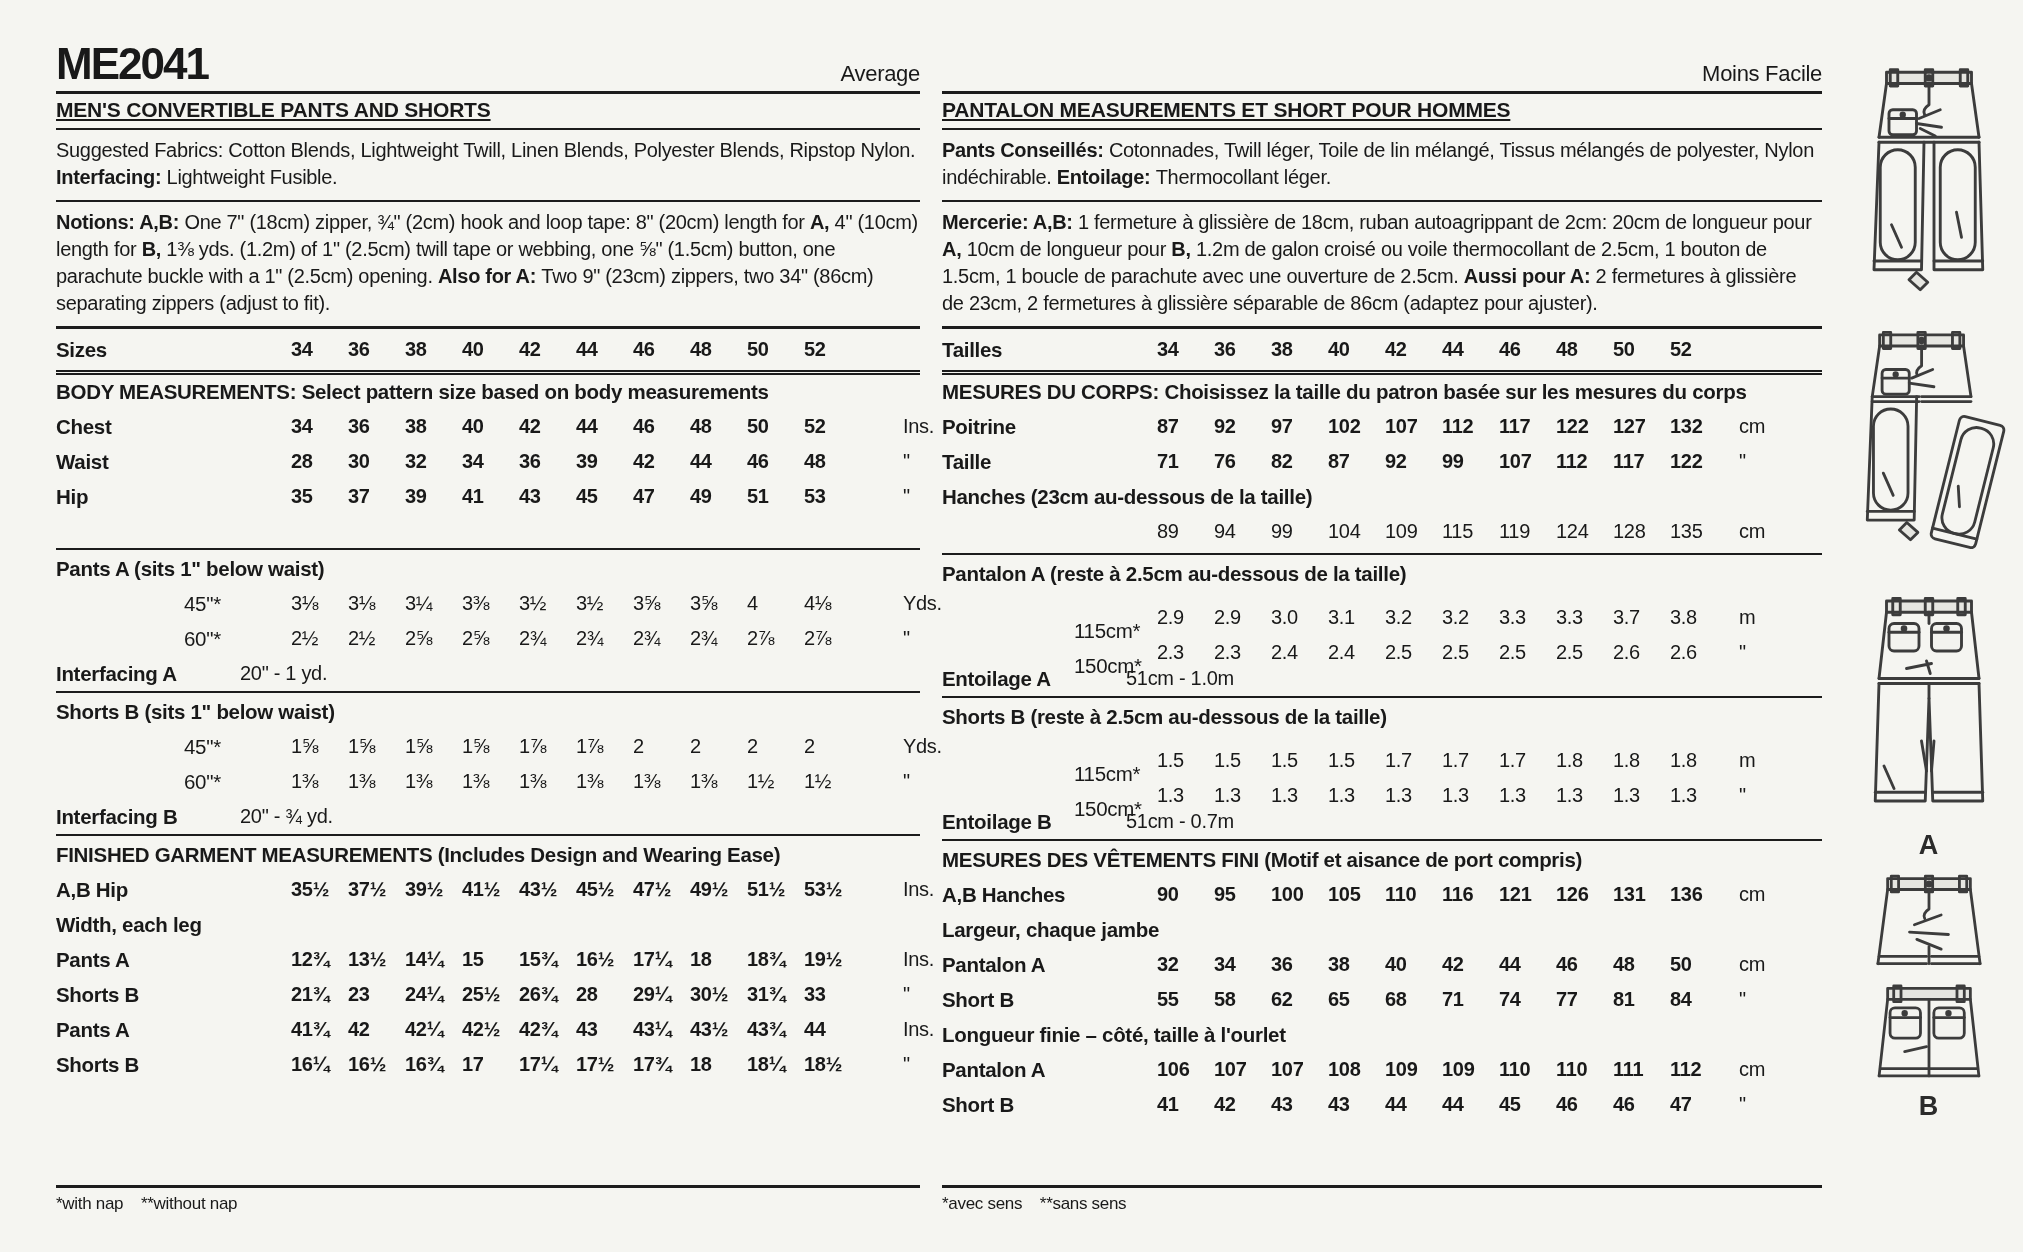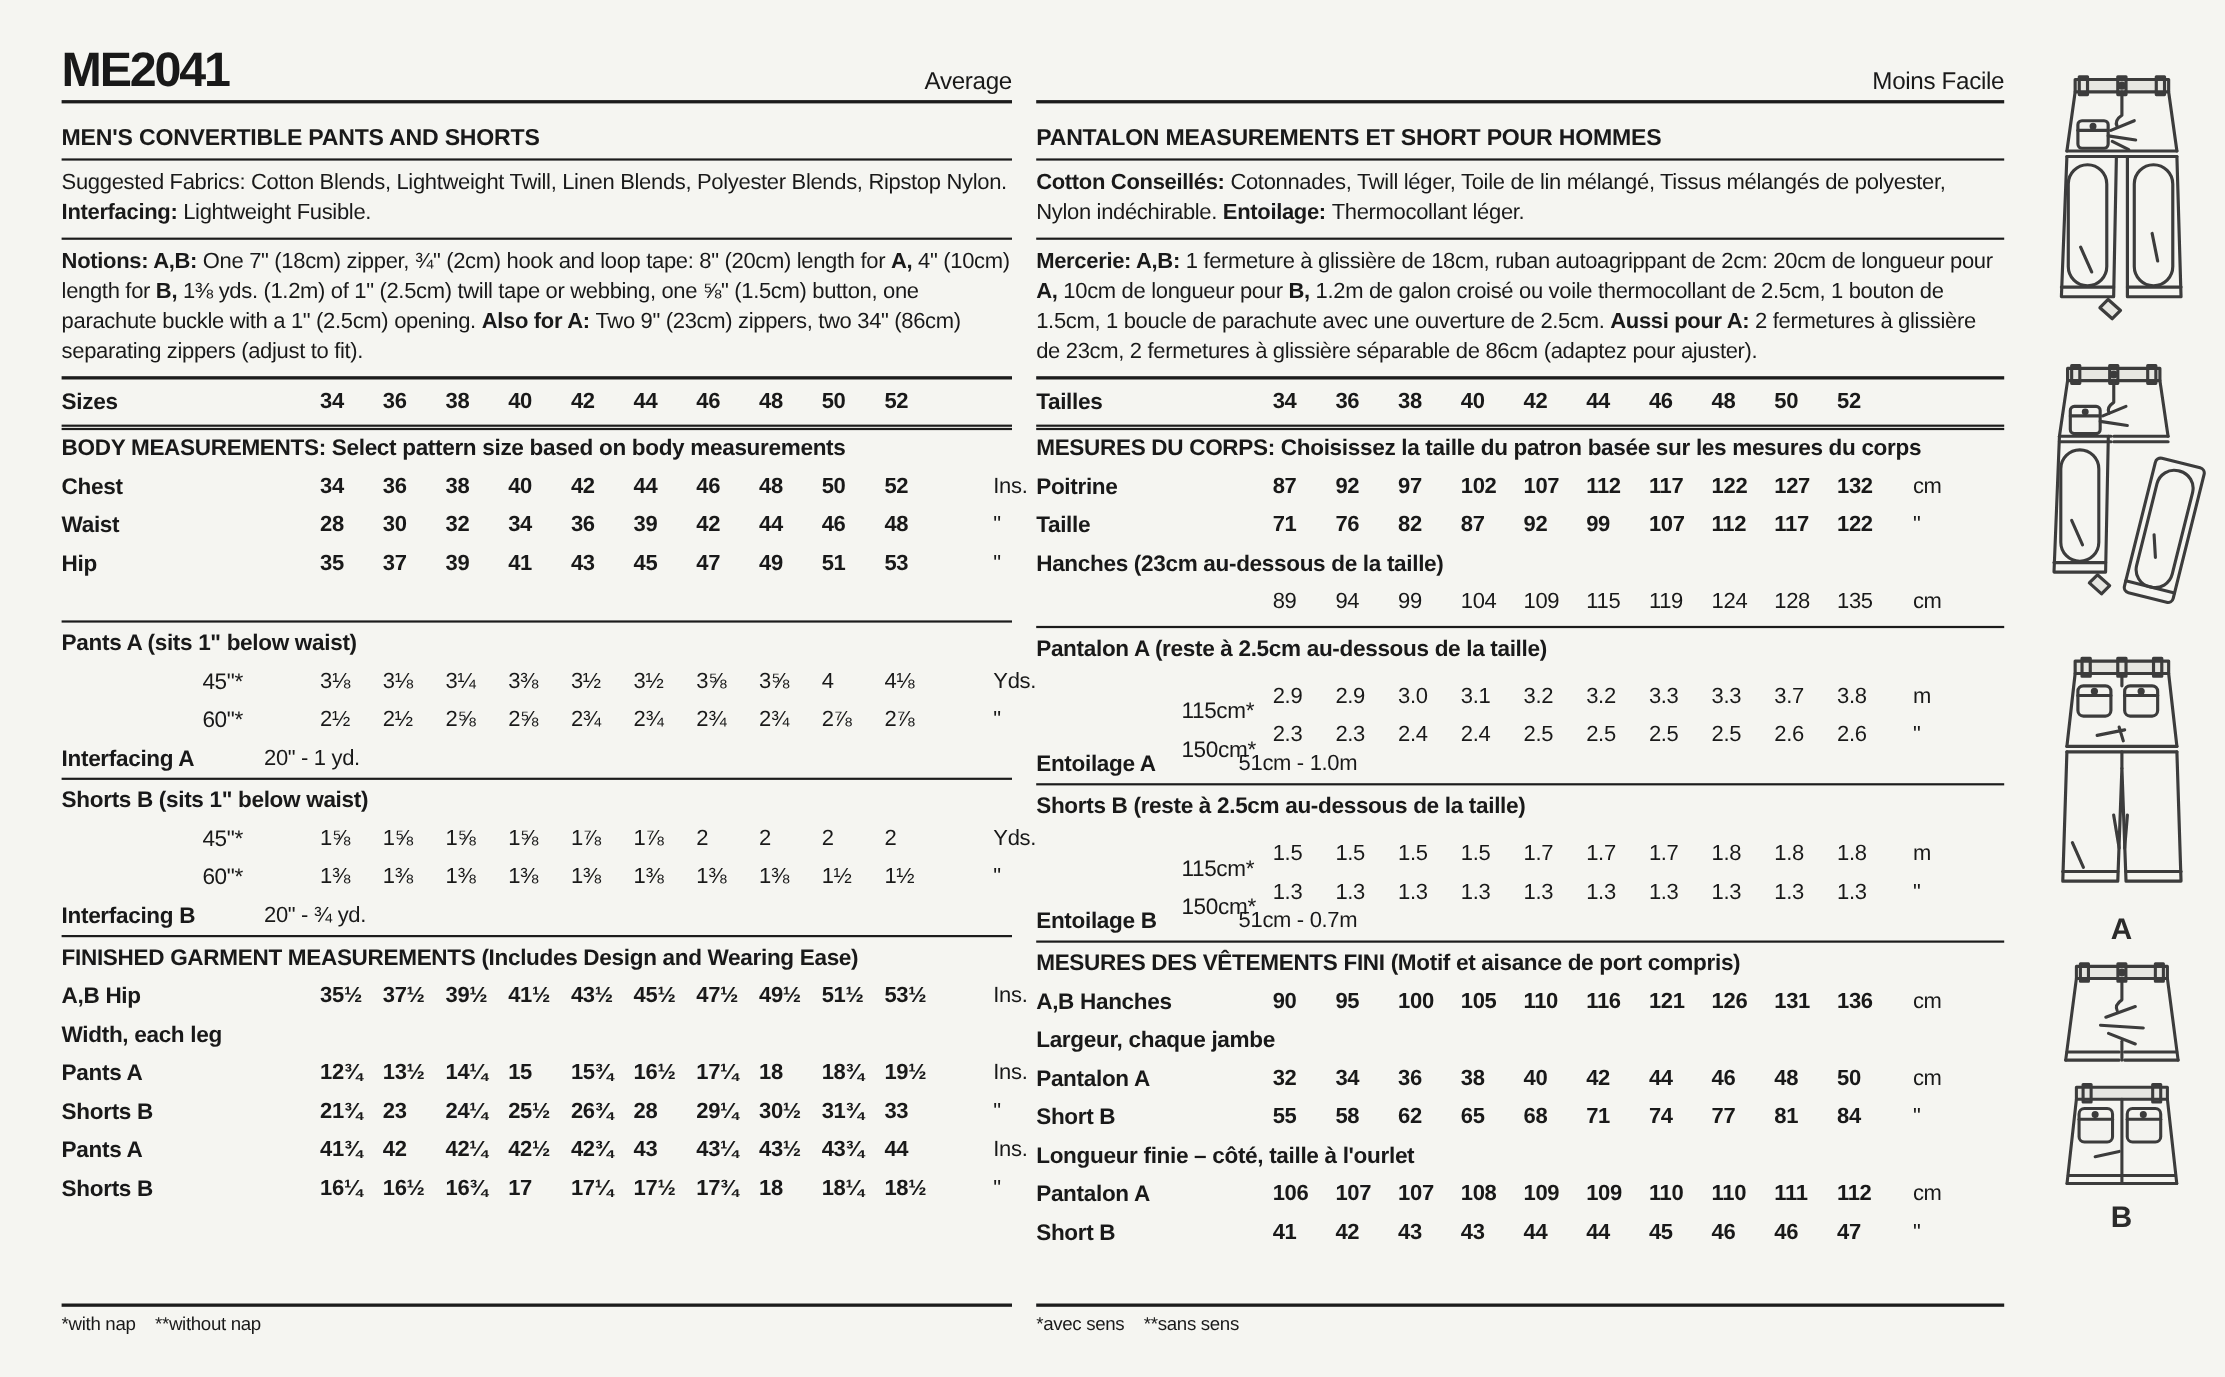--- a/index.html
+++ b/index.html
@@ -15,22 +15,22 @@
   .col { display:flex; flex-direction:column; height:1178px; }
   .col-en { width:864px; }
   .col-fr { width:880px; margin-left:22px; }
   .col-art { width:185px; margin-left:14px; display:flex; flex-direction:column; align-items:center; padding-top:14px; }
 
   .hdr { display:flex; justify-content:space-between; align-items:flex-end;
          height:58px; padding-bottom:5px; border-bottom:3px solid #1c1c1c; }
   .code { font-size:44px; font-weight:bold; letter-spacing:-2px; line-height:1; }
   .diff { font-size:22px; line-height:1.1; }
 
-  .sec-title { font-size:21px; font-weight:bold; padding:20px 0 6px;
-               border-bottom:2.5px solid #1c1c1c; letter-spacing:-0.2px; }
+  .sec-title { font-size:21px; font-weight:bold; padding:4px 0 6px;
+               border-bottom:2.5px solid #1c1c1c; letter-spacing:-0.2px;text-decoration:underline; }
 
   .para { font-size:20px; line-height:27px; padding:7px 0 9px; }
   .rule-b25 { border-bottom:2.5px solid #1c1c1c; }
   .rule-b3  { border-bottom:3px solid #1c1c1c; }
 
   .sizesblock { border-bottom:5px double #1c1c1c; padding:3px 0; }
 
   .bold-line { font-size:20.5px; font-weight:bold; height:34px; display:flex; align-items:center; }
 
   .bt25 { border-top:2.5px solid #1c1c1c; padding-top:2px; }
@@ -294,21 +294,21 @@
       <div class="footnote">*with nap    **without nap</div>
     </div>
   </div>
 
   <div class="col col-fr">
     <div class="hdr">
       <span></span>
       <span class="diff">Moins Facile</span>
     </div>
     <div class="sec-title">PANTALON MEASUREMENTS ET SHORT POUR HOMMES</div>
-    <div class="para rule-b25"><span class="b" style="font-weight: bold;">Cotton Conseillés: </span><span>Cotonnades, Twill léger, Toile de lin mélangé, Tissus mélangés de polyester, Nylon indéchirable. </span><span class="b" style="font-weight: bold;">Entoilage: </span><span>Thermocollant léger.</span></div>
+    <div class="para rule-b25"><span class="b" style="font-weight: bold;">Pants Conseillés: </span><span>Cotonnades, Twill léger, Toile de lin mélangé, Tissus mélangés de polyester, Nylon indéchirable. </span><span class="b" style="font-weight: bold;">Entoilage: </span><span>Thermocollant léger.</span></div>
     <div class="para rule-b3"><span class="b" style="font-weight: bold;">Mercerie: A,B: </span><span>1 fermeture à glissière de 18cm, ruban autoagrippant de 2cm: 20cm de longueur pour </span><span class="b" style="font-weight: bold;">A,</span><span> 10cm de longueur pour </span><span class="b" style="font-weight: bold;">B,</span><span> 1.2m de galon croisé ou voile thermocollant de 2.5cm, 1 bouton de 1.5cm, 1 boucle de parachute avec une ouverture de 2.5cm. </span><span class="b" style="font-weight: bold;">Aussi pour A: </span><span>2 fermetures à glissière de 23cm, 2 fermetures à glissière séparable de 86cm (adaptez pour ajuster).</span></div>
     <div class="tbl tbl-fr sizesblock">
         <div class="trow grid">
           <span class="lbl b">Tailles</span>
           <span class="val b">34</span>
           <span class="val b">36</span>
           <span class="val b">38</span>
           <span class="val b">40</span>
           <span class="val b">42</span>
           <span class="val b">44</span>

